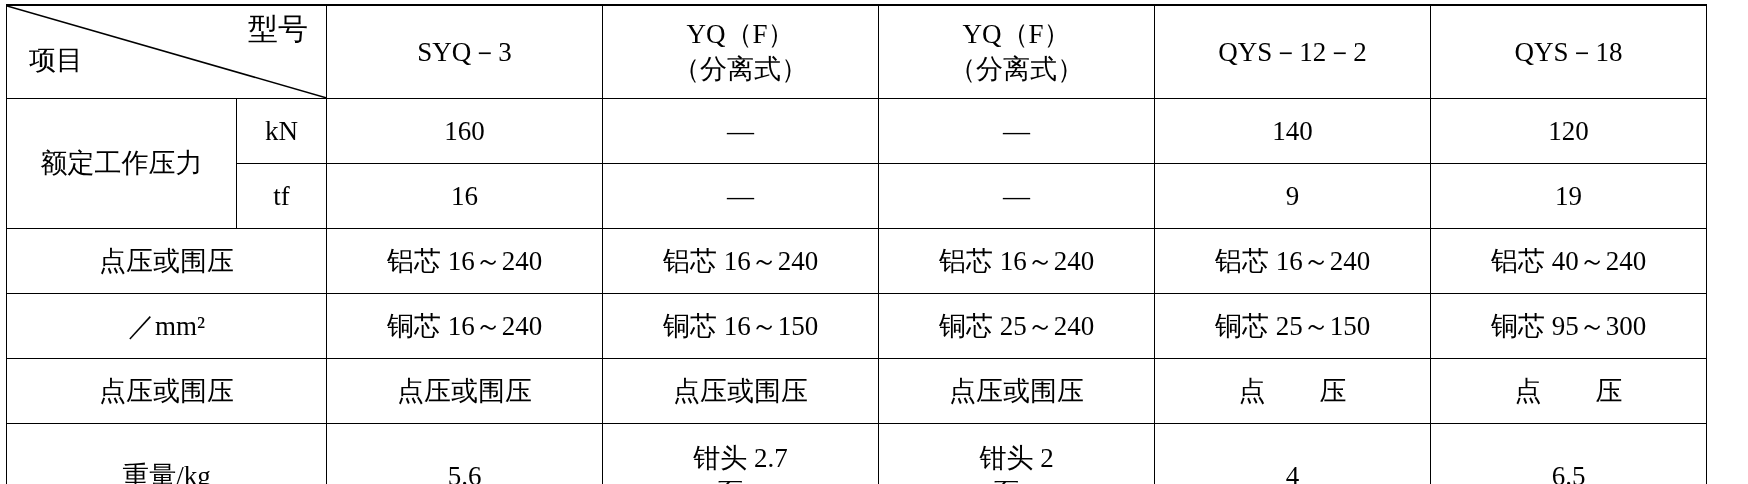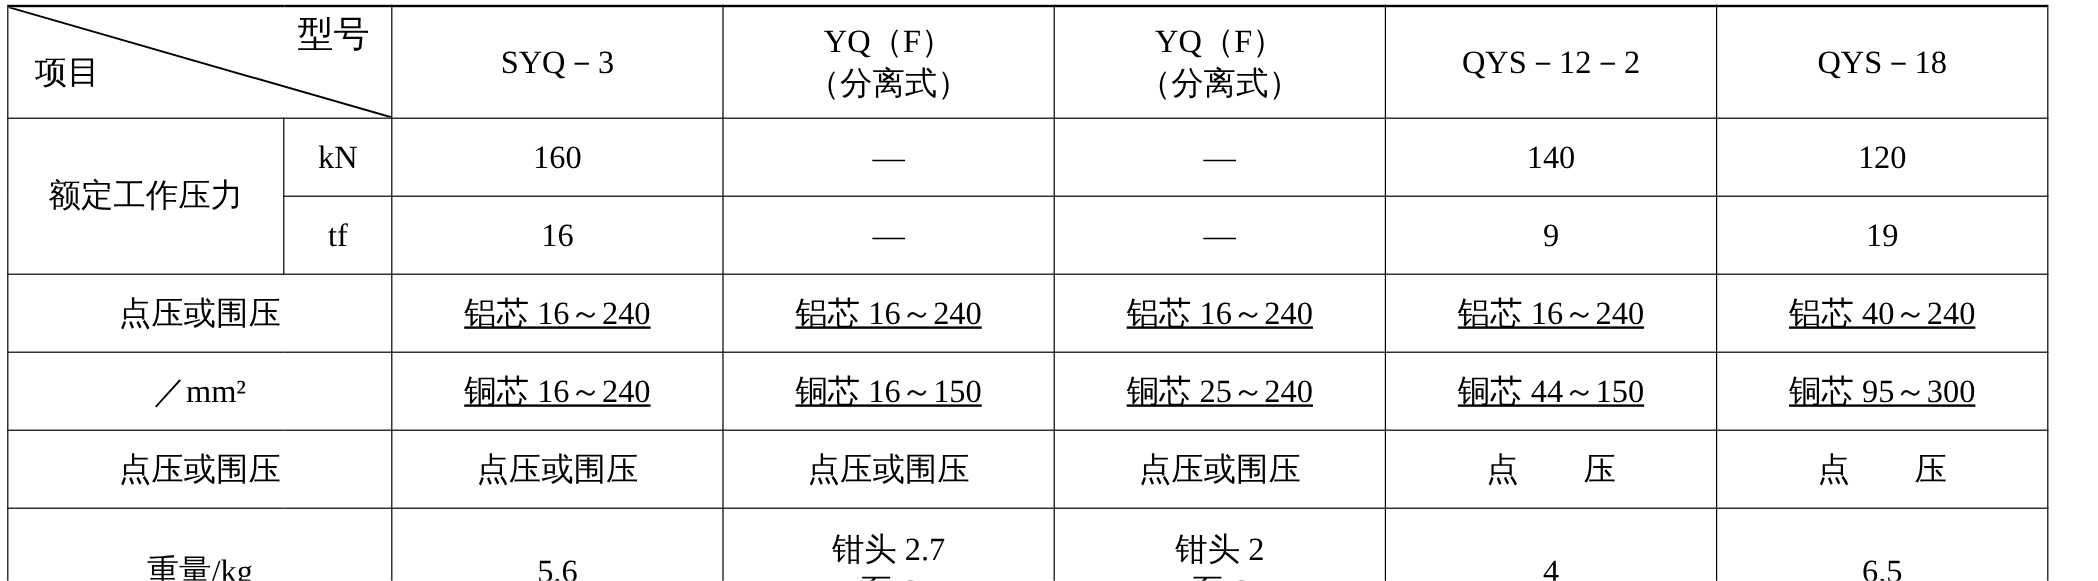--- a/index.html
+++ b/index.html
@@ -63,21 +63,21 @@
     font-size: 30px;
   }
   .corner .lbl-item {
     position: absolute;
     bottom: 20px;
     left: 22px;
     font-size: 27px;
   }
   .two-line div { white-space: nowrap; }
   .cell-tall { height: 60px; }
-  .nowrap { white-space: nowrap; text-decoration: underline; }
+  .nowrap { white-space: nowrap; }
 </style>
 </head>
 <body>
 
 <div class="sheet">
   <table class="spec">
     <colgroup>
       <col class="c-head">
       <col class="c-sub">
       <col class="c-data">
@@ -144,21 +144,21 @@
         <td class="nowrap">铝芯 16～240</td>
         <td class="nowrap">铝芯 16～240</td>
         <td class="nowrap">铝芯 40～240</td>
       </tr>
 
       <tr>
         <td class="cell-tall" colspan="2">／mm²</td>
         <td class="nowrap">铜芯 16～240</td>
         <td class="nowrap">铜芯 16～150</td>
         <td class="nowrap">铜芯 25～240</td>
-        <td class="nowrap">铜芯 44～150</td>
+        <td class="nowrap">铜芯 25～150</td>
         <td class="nowrap">铜芯 95～300</td>
       </tr>
 
       <tr>
         <td class="cell-tall" colspan="2">点压或围压</td>
         <td>点压或围压</td>
         <td>点压或围压</td>
         <td>点压或围压</td>
         <td>点　　压</td>
         <td>点　　压</td>

